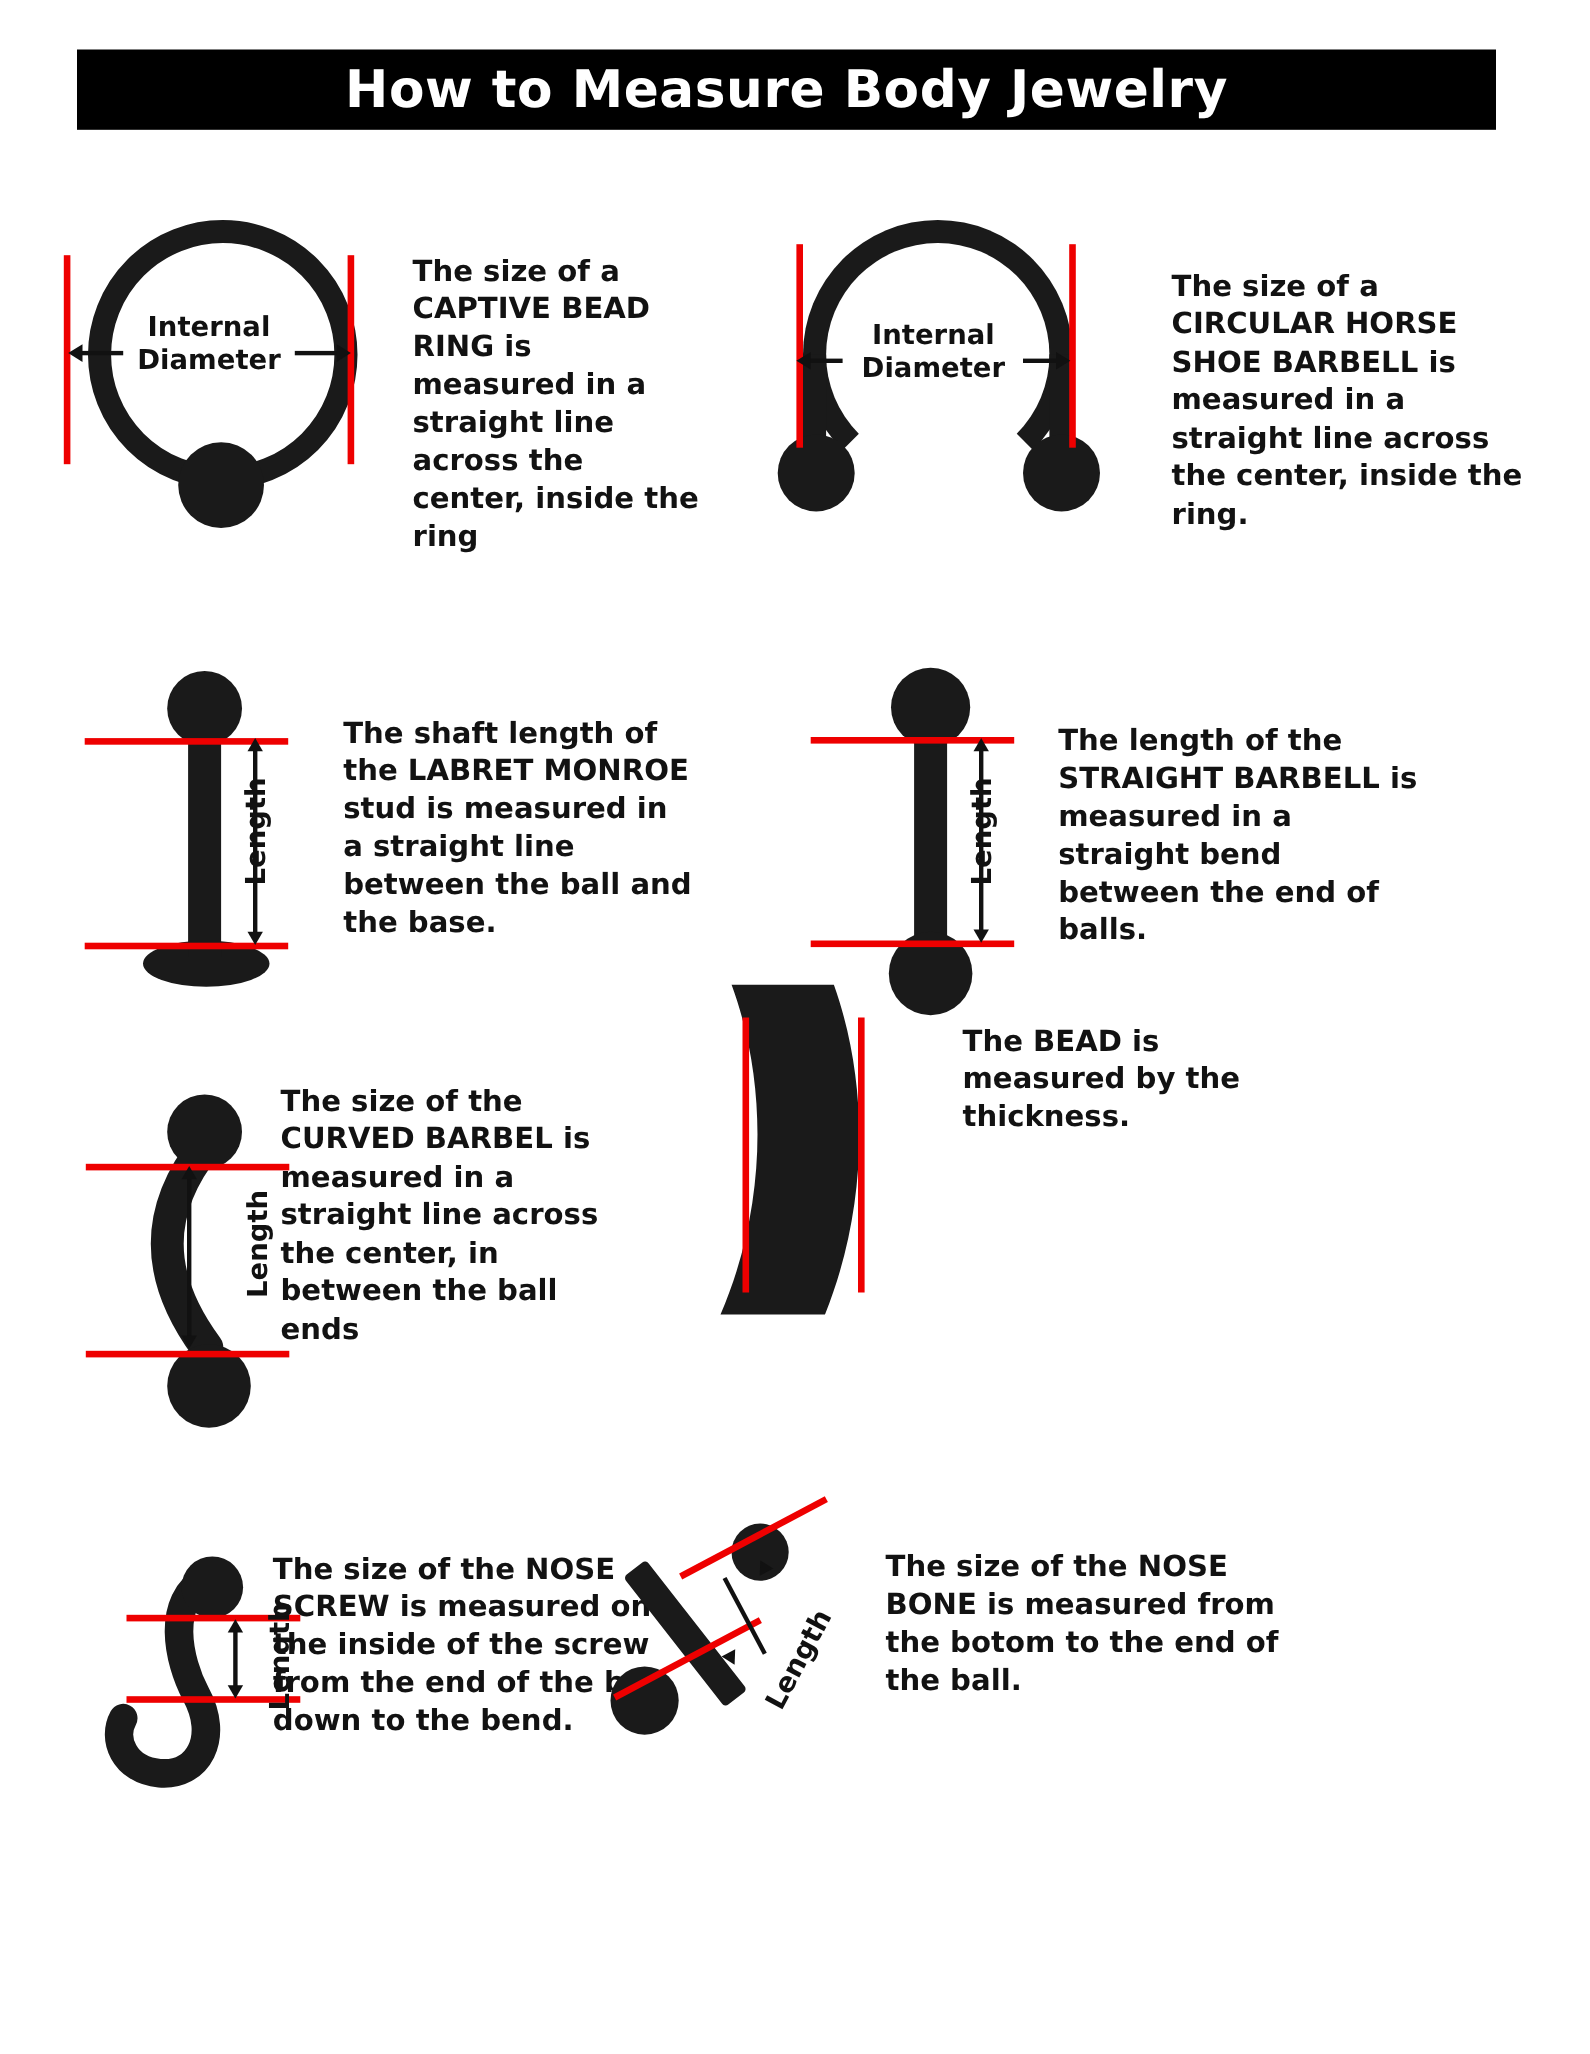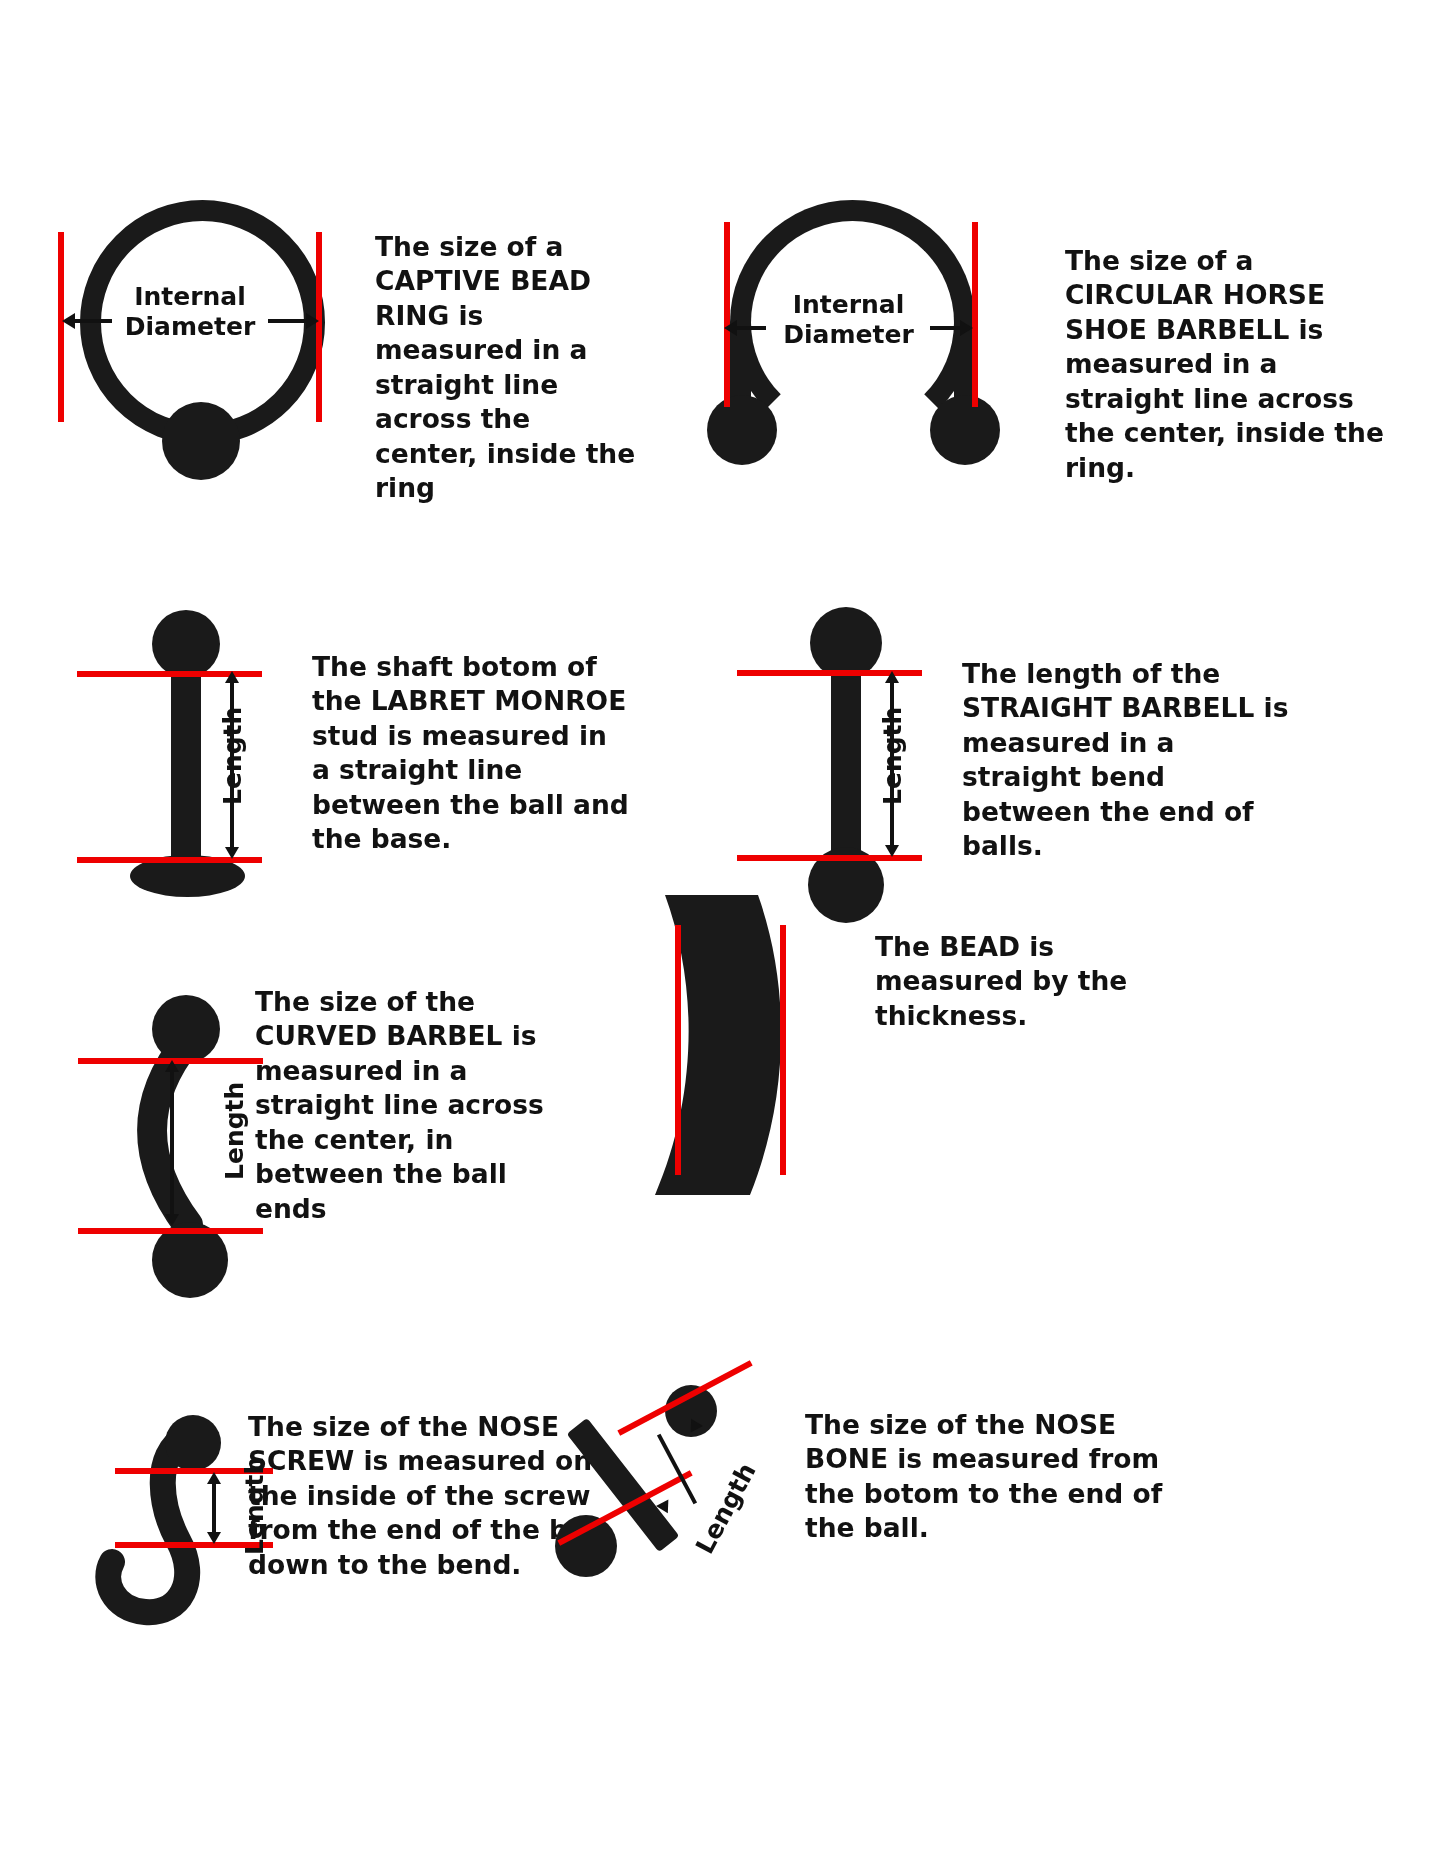--- a/index.html
+++ b/index.html
@@ -137,20 +137,23 @@
     position: absolute;
     width: 21px;
     background: #1a1a1a;
   }
 </style>
 </head>
 <body>
 
 <div class="page">
 
+  <div class="title-bar">
+    <span class="title-text">How to Measure Body Jewelry</span>
+  </div>
 
   <div class="cell" style="left:40px; top:190px; width:560px; height:320px;">
 
     <div class="art">
 
       <div class="ring" style="left:40px; top:10px; width:245px; height:245px;"></div>
 
       <div class="ball" style="left:122px; top:212px; width:78px; height:78px;"></div>
 
       <div class="redline" style="left:18px; top:42px; width:6px; height:190px;"></div>
@@ -210,21 +213,21 @@
       <div class="redline" style="left:37px; top:46px; width:185px; height:6px;"></div>
       <div class="redline" style="left:37px; top:232px; width:185px; height:6px;"></div>
 
       <div class="arrow-line" style="left:190px; top:56px; width:4px; height:172px;"></div>
       <div class="arrow-head ah-up" style="left:185px; top:46px;"></div>
       <div class="arrow-head ah-down" style="left:185px; top:222px;"></div>
 
       <div class="label-v" style="left:178px; top:180px; transform: rotate(-90deg);">Length</div>
     </div>
 
-    <div class="desc" style="left:272px; top:25px; width:320px;">The shaft botom of the LABRET MONROE stud is measured in a straight line between the ball and the base.</div>
+    <div class="desc" style="left:272px; top:25px; width:320px;">The shaft length of the LABRET MONROE stud is measured in a straight line between the ball and the base.</div>
   </div>
 
   <div class="cell" style="left:700px; top:625px; width:700px; height:305px;">
 
     <div class="art">
 
       <div class="shaft" style="left:131px; top:30px; width:30px; height:215px;"></div>
 
       <div class="ball" style="left:110px; top:-18px; width:72px; height:72px;"></div>
       <div class="ball" style="left:108px; top:222px; width:76px; height:76px;"></div>

